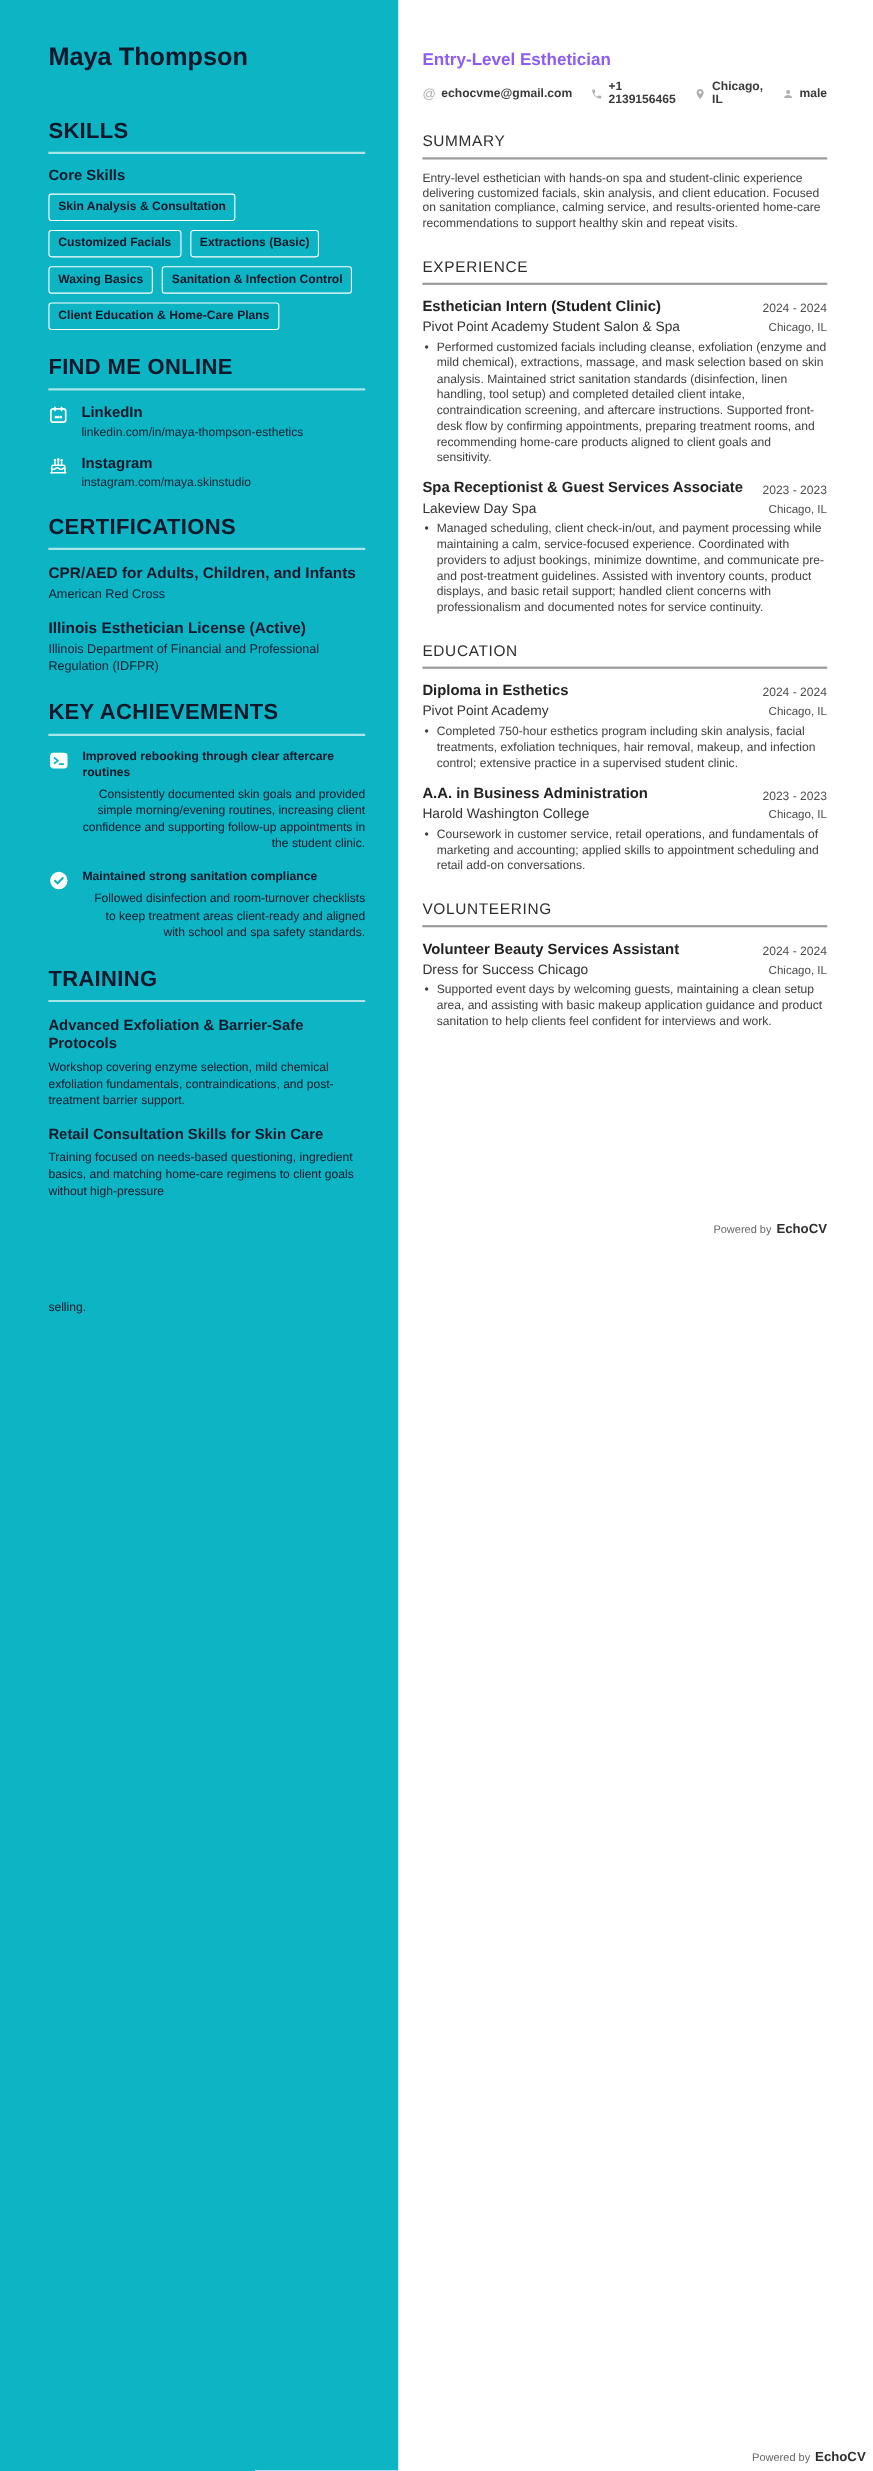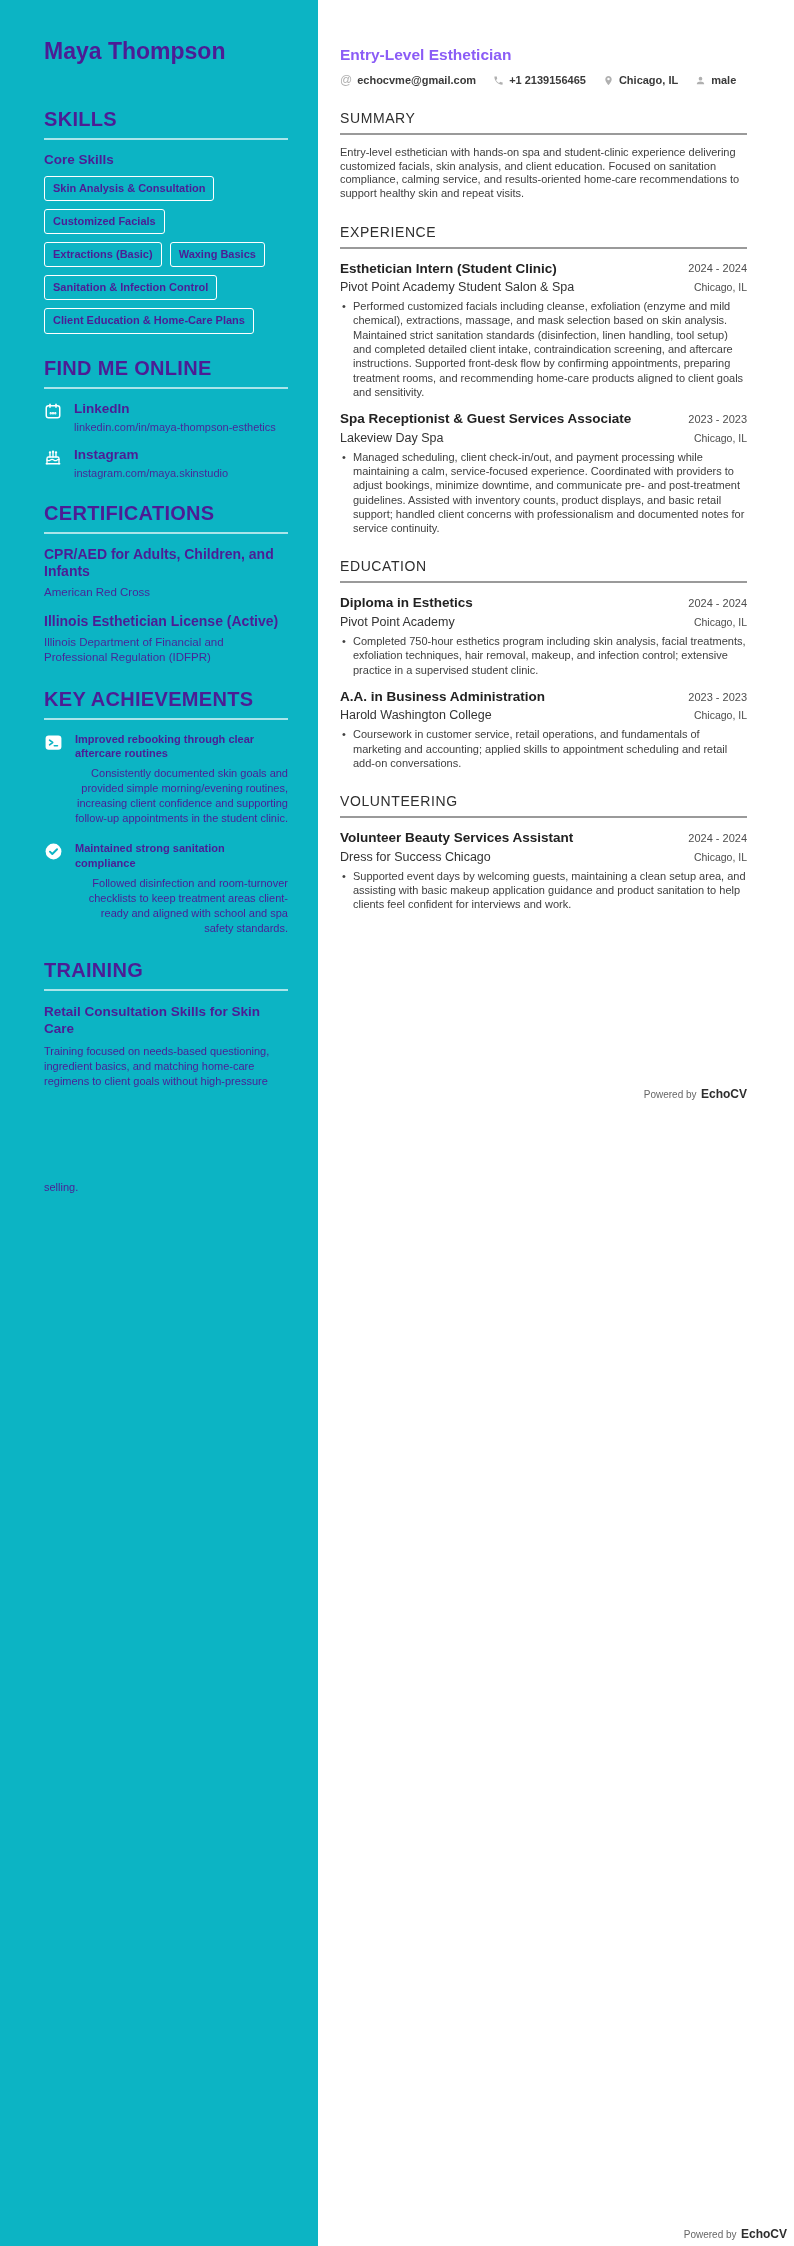--- a/index.html
+++ b/index.html
@@ -3,21 +3,21 @@
 <meta charset="utf-8">
 <style>
   * { margin:0; padding:0; box-sizing:border-box; }
   html,body { background:#ffffff; }
   body {
     width:794px; min-height:2246px; position:relative;
     display:flex; font-family:"Liberation Sans", sans-serif;
   }
   
   .sidebar {
-    width:318px; flex-shrink:0; background:#0cb4c4; color:#4c1d95;
+    width:362px; flex-shrink:0; background:#0cb4c4; color:#0f172a;
     padding:38px 30px 20px 44px;
   }
   .name { font-size:23px; font-weight:700; line-height:1.2; margin-bottom:42px; }
   .side-section { margin-top:23px; }
   .side-section:first-of-type { margin-top:0; }
   .side-title {
     font-size:20px; font-weight:600; letter-spacing:.3px;
     padding-bottom:7px; border-bottom:2px solid rgba(255,255,255,.65);
     margin-bottom:12px;
   }
@@ -49,21 +49,21 @@
   .contact-item { display:flex; align-items:center; gap:5px; font-size:11px; font-weight:600; color:#3a3a3a; }
   .c-icon { color:#b0b0b0; display:inline-flex; align-items:center; }
   .at-glyph { font-size:12px; font-weight:400; color:#b0b0b0; }
   .section { margin-top:23px; }
   .section-title {
     font-size:14px; font-weight:500; letter-spacing:.6px; color:#2e2e2e;
     padding-bottom:7px; border-bottom:2px solid #9a9a9a; margin-bottom:11px;
   }
   .para { font-size:11px; line-height:1.24; color:#404040; }
   .entry { margin-bottom:11px; }
-  .entry-head { display:flex; justify-content:space-between; align-items:center; }
+  .entry-head { display:flex; justify-content:space-between; align-items:flex-end; }
   .entry-title { font-size:13.5px; font-weight:700; color:#222222; line-height:1.3; }
   .entry-dates { font-size:11px; color:#4d4d4d; white-space:nowrap; padding-left:12px; }
   .entry-sub { display:flex; justify-content:space-between; align-items:baseline; margin-top:3px; }
   .entry-company { font-size:12.5px; color:#333333; }
   .entry-loc { font-size:10.5px; color:#4d4d4d; white-space:nowrap; padding-left:12px; }
   .bullet { position:relative; padding-left:13px; margin-top:5px; font-size:11px; line-height:1.3; color:#404040; }
   .bullet::before { content:"•"; position:absolute; left:2px; top:0; }
   .powered-inline { text-align:right; margin-top:172px; }
   .powered-abs { position:absolute; right:7px; bottom:4px; }
   .pw-label { font-size:10px; color:#666666; }
@@ -165,20 +165,24 @@
       <div>
         <div class="ach-title">Maintained strong sanitation compliance</div>
         <div class="ach-desc">Followed disinfection and room-turnover checklists to keep treatment areas client-ready and aligned with school and spa safety standards.</div>
       </div>
     </div>
   </section>
 
   <section class="side-section">
     <div class="side-title">TRAINING</div>
     <div class="tr-item">
+      <div class="tr-title">Advanced Exfoliation &amp; Barrier-Safe Protocols</div>
+      <div class="tr-desc">Workshop covering enzyme selection, mild chemical exfoliation fundamentals, contraindications, and post-treatment barrier support.</div>
+    </div>
+    <div class="tr-item">
       <div class="tr-title">Retail Consultation Skills for Skin Care</div>
       <div class="tr-desc">Training focused on needs-based questioning, ingredient basics, and matching home-care regimens to client goals without high-pressure</div>
     </div>
     <div class="overflow-word">selling.</div>
   </section>
 </aside>
 
 <main class="main">
   <div class="job-title-main">Entry-Level Esthetician</div>
 

